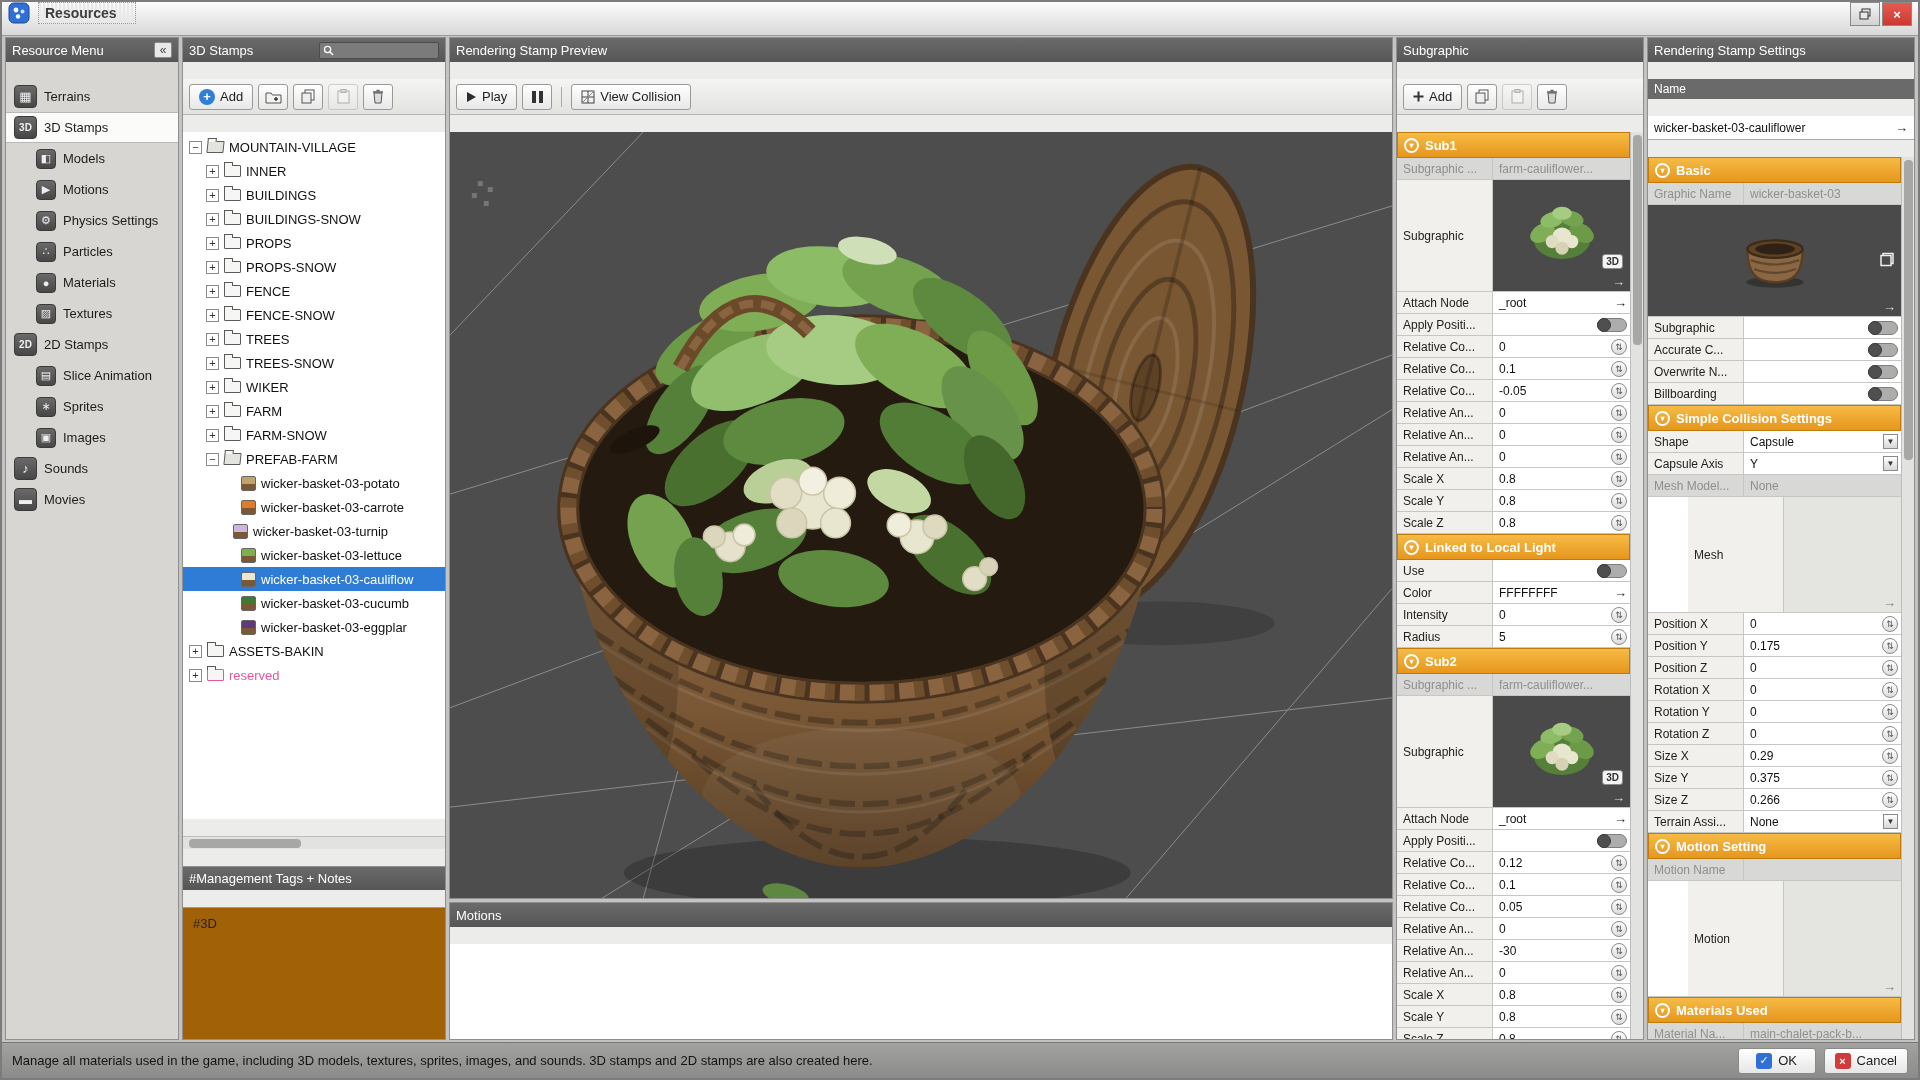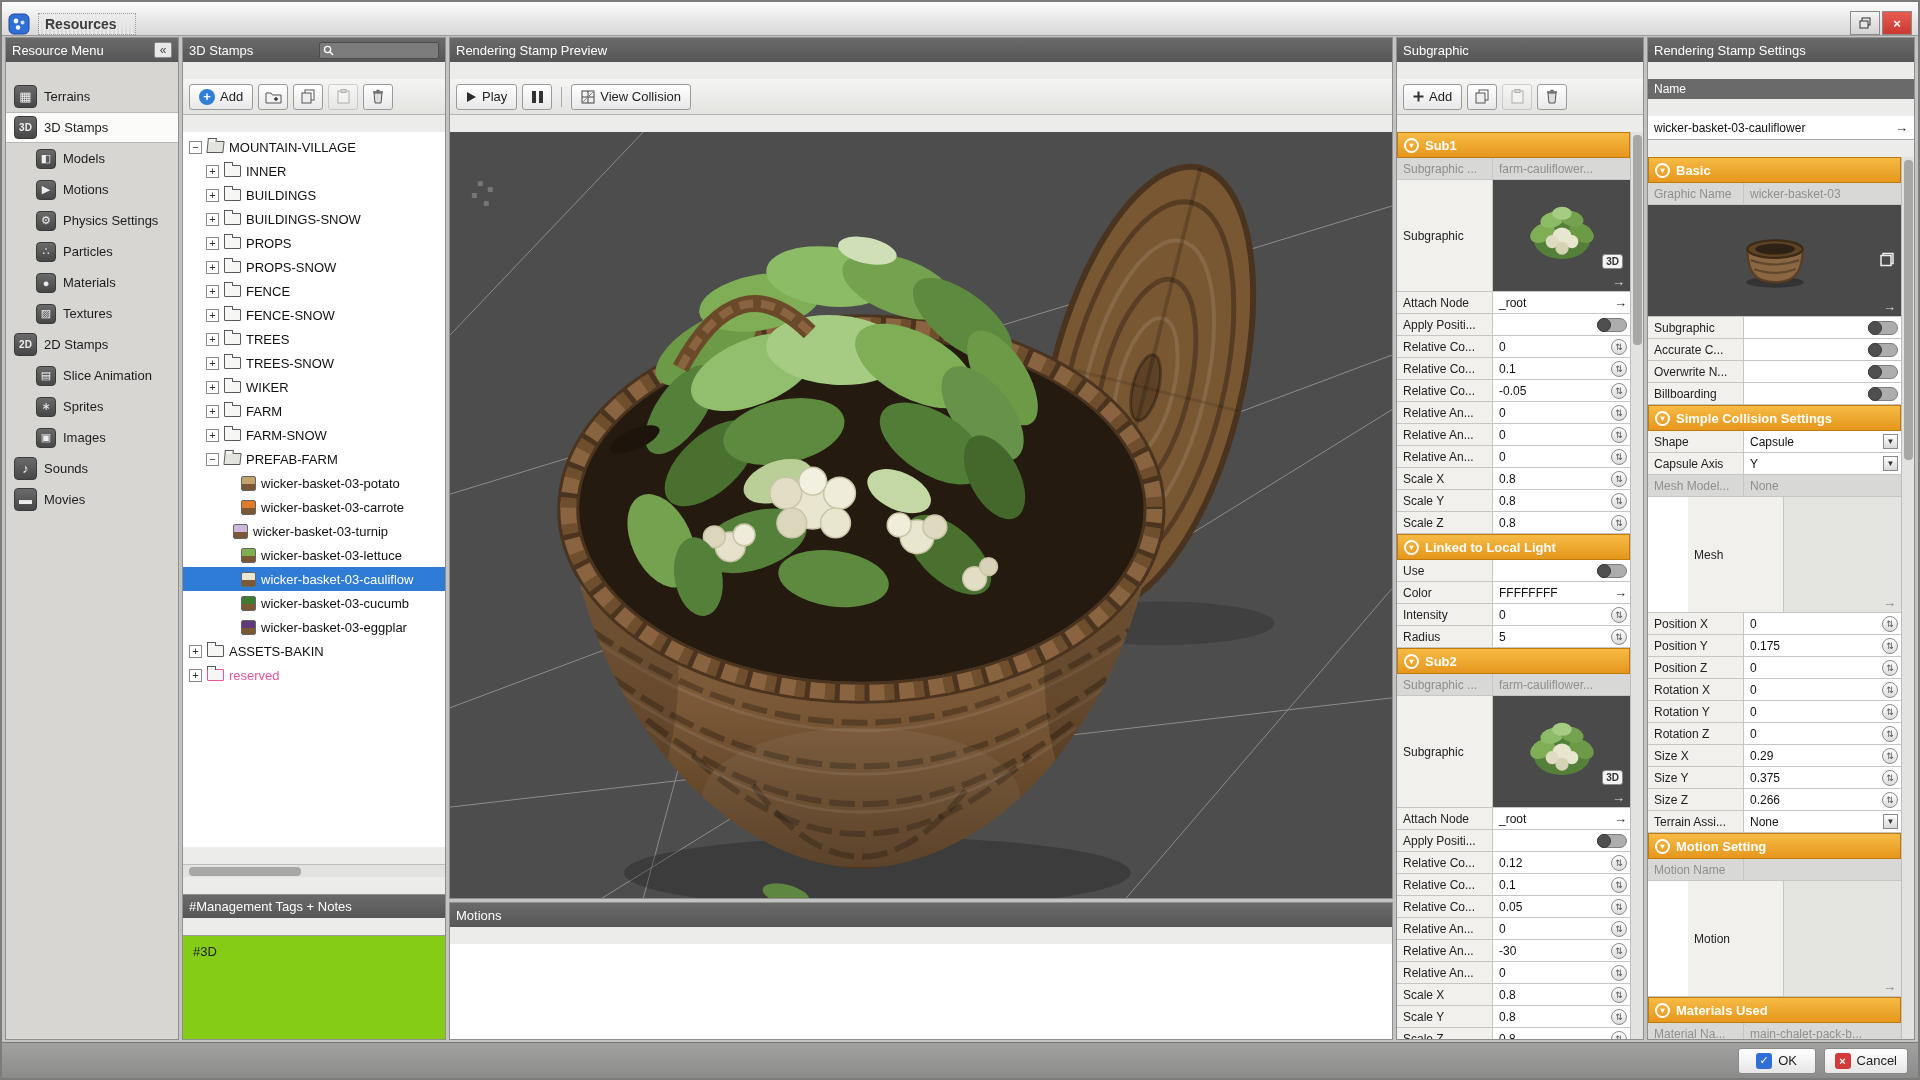--- a/index.html
+++ b/index.html
@@ -1,20 +1,20 @@
 <!DOCTYPE html>
 <html><head>
 <meta charset="utf-8">
 <style>
   * { margin:0; padding:0; box-sizing:border-box; }
   html,body { width:1920px; height:1080px; background:#6e6e6e; font-family:"Liberation Sans", sans-serif; }
   .window { position:relative; width:1920px; height:1080px; background:#c3c3c1; border:2px solid #7c7c7c; overflow:hidden; }
 
   
-  .titlebar { height:34px; background:linear-gradient(#fcfcfc,#d8d8d8); border-bottom:1px solid #9a9a9a; display:flex; align-items:flex-end; padding:0 6px; gap:8px; }
+  .titlebar { height:34px; background:linear-gradient(#fcfcfc,#d8d8d8); border-bottom:1px solid #9a9a9a; display:flex; align-items:flex-start; padding:0 6px; gap:8px; }
   .app-icon { width:22px; height:22px; display:flex; }
   .title { font-size:14px; font-weight:bold; color:#3d3d3d; border:1px dotted #9a9a9a; padding:2px 18px 2px 6px; background:repeating-linear-gradient(90deg,#e9e9e9 0 2px,transparent 2px 4px); }
   .win-btns { margin-left:auto; display:flex; gap:2px; }
   .win-btn { width:30px; height:24px; border:1px solid #8a8a8a; background:linear-gradient(#f4f4f4,#d2d2d2); display:flex; align-items:center; justify-content:center; font-size:13px; color:#333; cursor:pointer; }
   .win-btn.close { background:linear-gradient(#e85b50,#c93a30); color:#fff; font-weight:bold; }
 
   
   .main { position:absolute; top:35px; bottom:38px; left:3px; right:3px; display:flex; gap:3px; }
   .panel { border:1px solid #8f8f8f; background:#ececea; display:flex; flex-direction:column; overflow:hidden;gap:17px; }
   .panel-header { flex:none; height:24px; background:linear-gradient(#6a6a6a,#565656); color:#fff; font-size:13px; display:flex; align-items:center; padding:0 6px; gap:6px; }
@@ -46,21 +46,21 @@
   .tree-row.selected { background:#2f7cd6; color:#fff; }
   .expander { flex:none; width:13px; height:13px; border:1px solid #8a8a8a; background:#fff; color:#333; font-size:11px; line-height:11px; text-align:center; }
   .expander.spacer { border:none; background:transparent; }
   .folder { flex:none; width:17px; height:12px; background:#f6f6f4; border:1px solid #5a5a5a; border-radius:1px; position:relative; }
   .folder::before { content:""; position:absolute; left:-1px; top:-4px; width:7px; height:3px; background:#f6f6f4; border:1px solid #5a5a5a; border-bottom:none; }
   .folder.open { background:#e4e4de; transform:skewX(-6deg); }
   .leaf-thumb { flex:none; width:15px; height:15px; border:1px solid #666; border-radius:2px; }
   .hscroll { flex:none; height:13px; background:#e2e2e0; border-top:1px solid #bdbdbd; position:relative; }
   .hthumb { position:absolute; left:6px; top:2px; width:112px; height:9px; background:#a7a7a5; border-radius:4px; }
   .panel-header.tags { border-top:1px solid #8f8f8f; }
-  .notes { flex:none; height:104px; background:#84cc16; border-top:1px solid #9a9a9a; padding:8px 10px; font-size:13px; color:#222; }
+  .notes { flex:none; height:132px; background:#a16207; border-top:1px solid #9a9a9a; padding:8px 10px; font-size:13px; color:#222; }
 
   
   .preview-col { flex:1; display:flex; flex-direction:column; gap:3px; min-width:0; }
   .preview { flex:1; min-height:0; }
   .viewport { flex:1; min-height:0; background:#4d4d4d; position:relative; cursor:grab; }
   .viewport svg.scene { width:100%; height:100%; display:block; }
   .pause-bars { display:flex; gap:3px; }
   .pause-bars span { width:4px; height:12px; background:#333; display:block; }
   .motions-panel { flex:none; height:138px; }
   .motions-body { flex:1; background:#fff; }
@@ -1008,20 +1008,21 @@
           </div>
         <div class="vscroll">
             <div class="vthumb" style="height:300px"></div>
           </div>
       </div>
     </div>
 
   </div>
 
   <div class="statusbar">
+    <span class="status-msg">Manage all materials used in the game, including 3D models, textures, sprites, images, and sounds. 3D stamps and 2D stamps are also created here.</span>
     <div class="dlg-btns">
       <button class="dlg-btn">
         <span class="okicon">✓</span>
         <span>OK</span>
       </button>
       <button class="dlg-btn">
         <span class="cancelicon">×</span>
         <span>Cancel</span>
       </button>
     </div>

